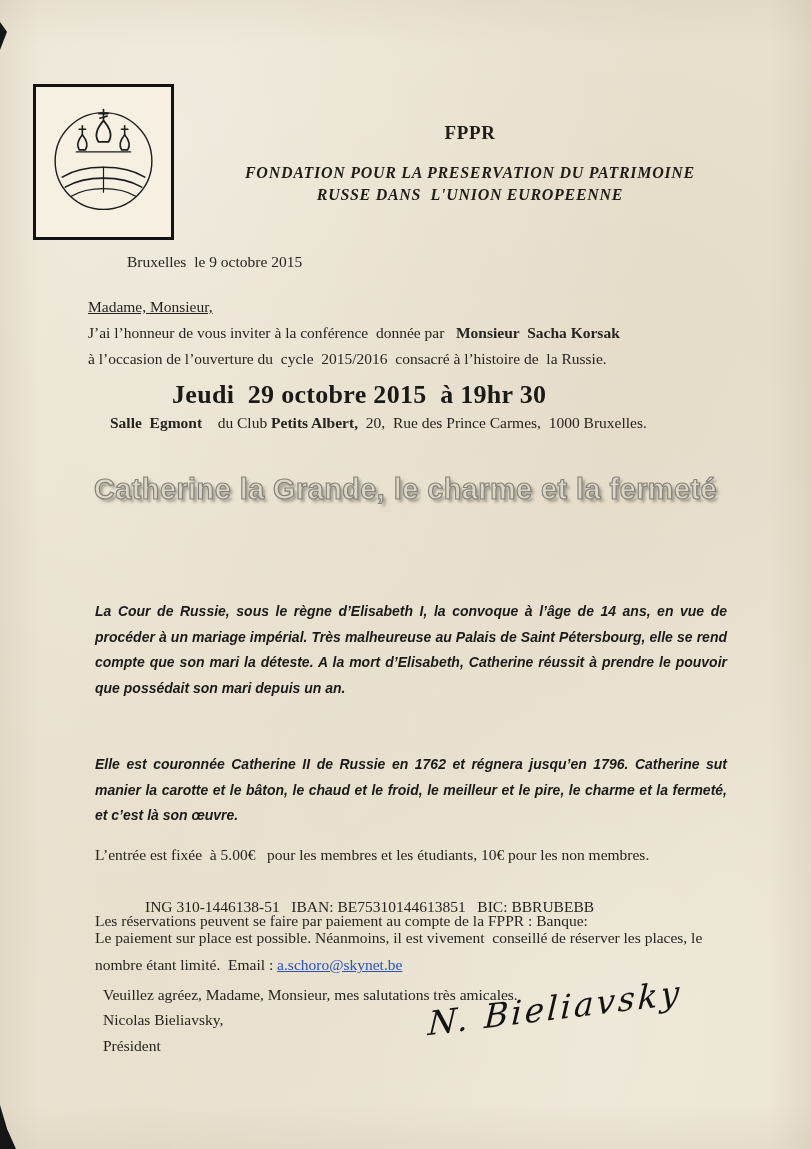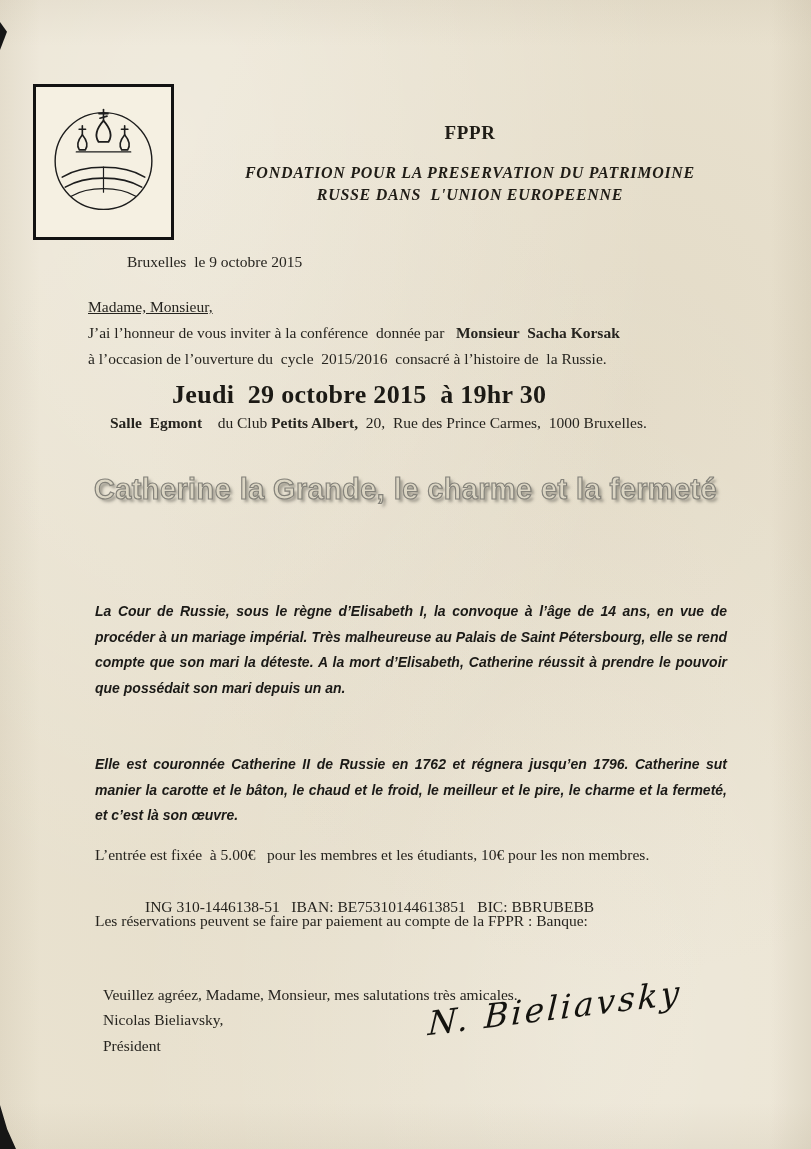--- a/index.html
+++ b/index.html
@@ -150,20 +150,21 @@
     <p>Elle est couronnée Catherine II de Russie en 1762 et régnera jusqu’en 1796. Catherine sut manier la carotte et le bâton, le chaud et le froid, le meilleur et le pire, le charme et la fermeté, et c’est là son œuvre.</p>
   </div>
 
 
   <div class="abs price pre">L’entrée est fixée  à 5.00€   pour les membres et les étudiants, 10€ pour les non membres.</div>
 
   <div class="abs resa pre">Les réservations peuvent se faire par paiement au compte de la FPPR : Banque:</div>
 
   <div class="abs bank pre">ING 310-1446138-51   IBAN: BE75310144613851   BIC: BBRUBEBB</div>
 
+  <div class="abs payment pre"><span>Le paiement sur place est possible. Néanmoins, il est vivement  conseillé de réserver les places, le nombre étant limité.  Email : </span><a class="email">a.schoro@skynet.be</a></div>
 
   <div class="abs valediction">Veuillez agréez, Madame, Monsieur, mes salutations très amicales.</div>
 
   <div class="abs sender-name">Nicolas Bieliavsky,</div>
 
   <div class="abs sender-title">Président</div>
 
   <div class="abs signature">N. Bieliavsky</div>
 
 </div>

